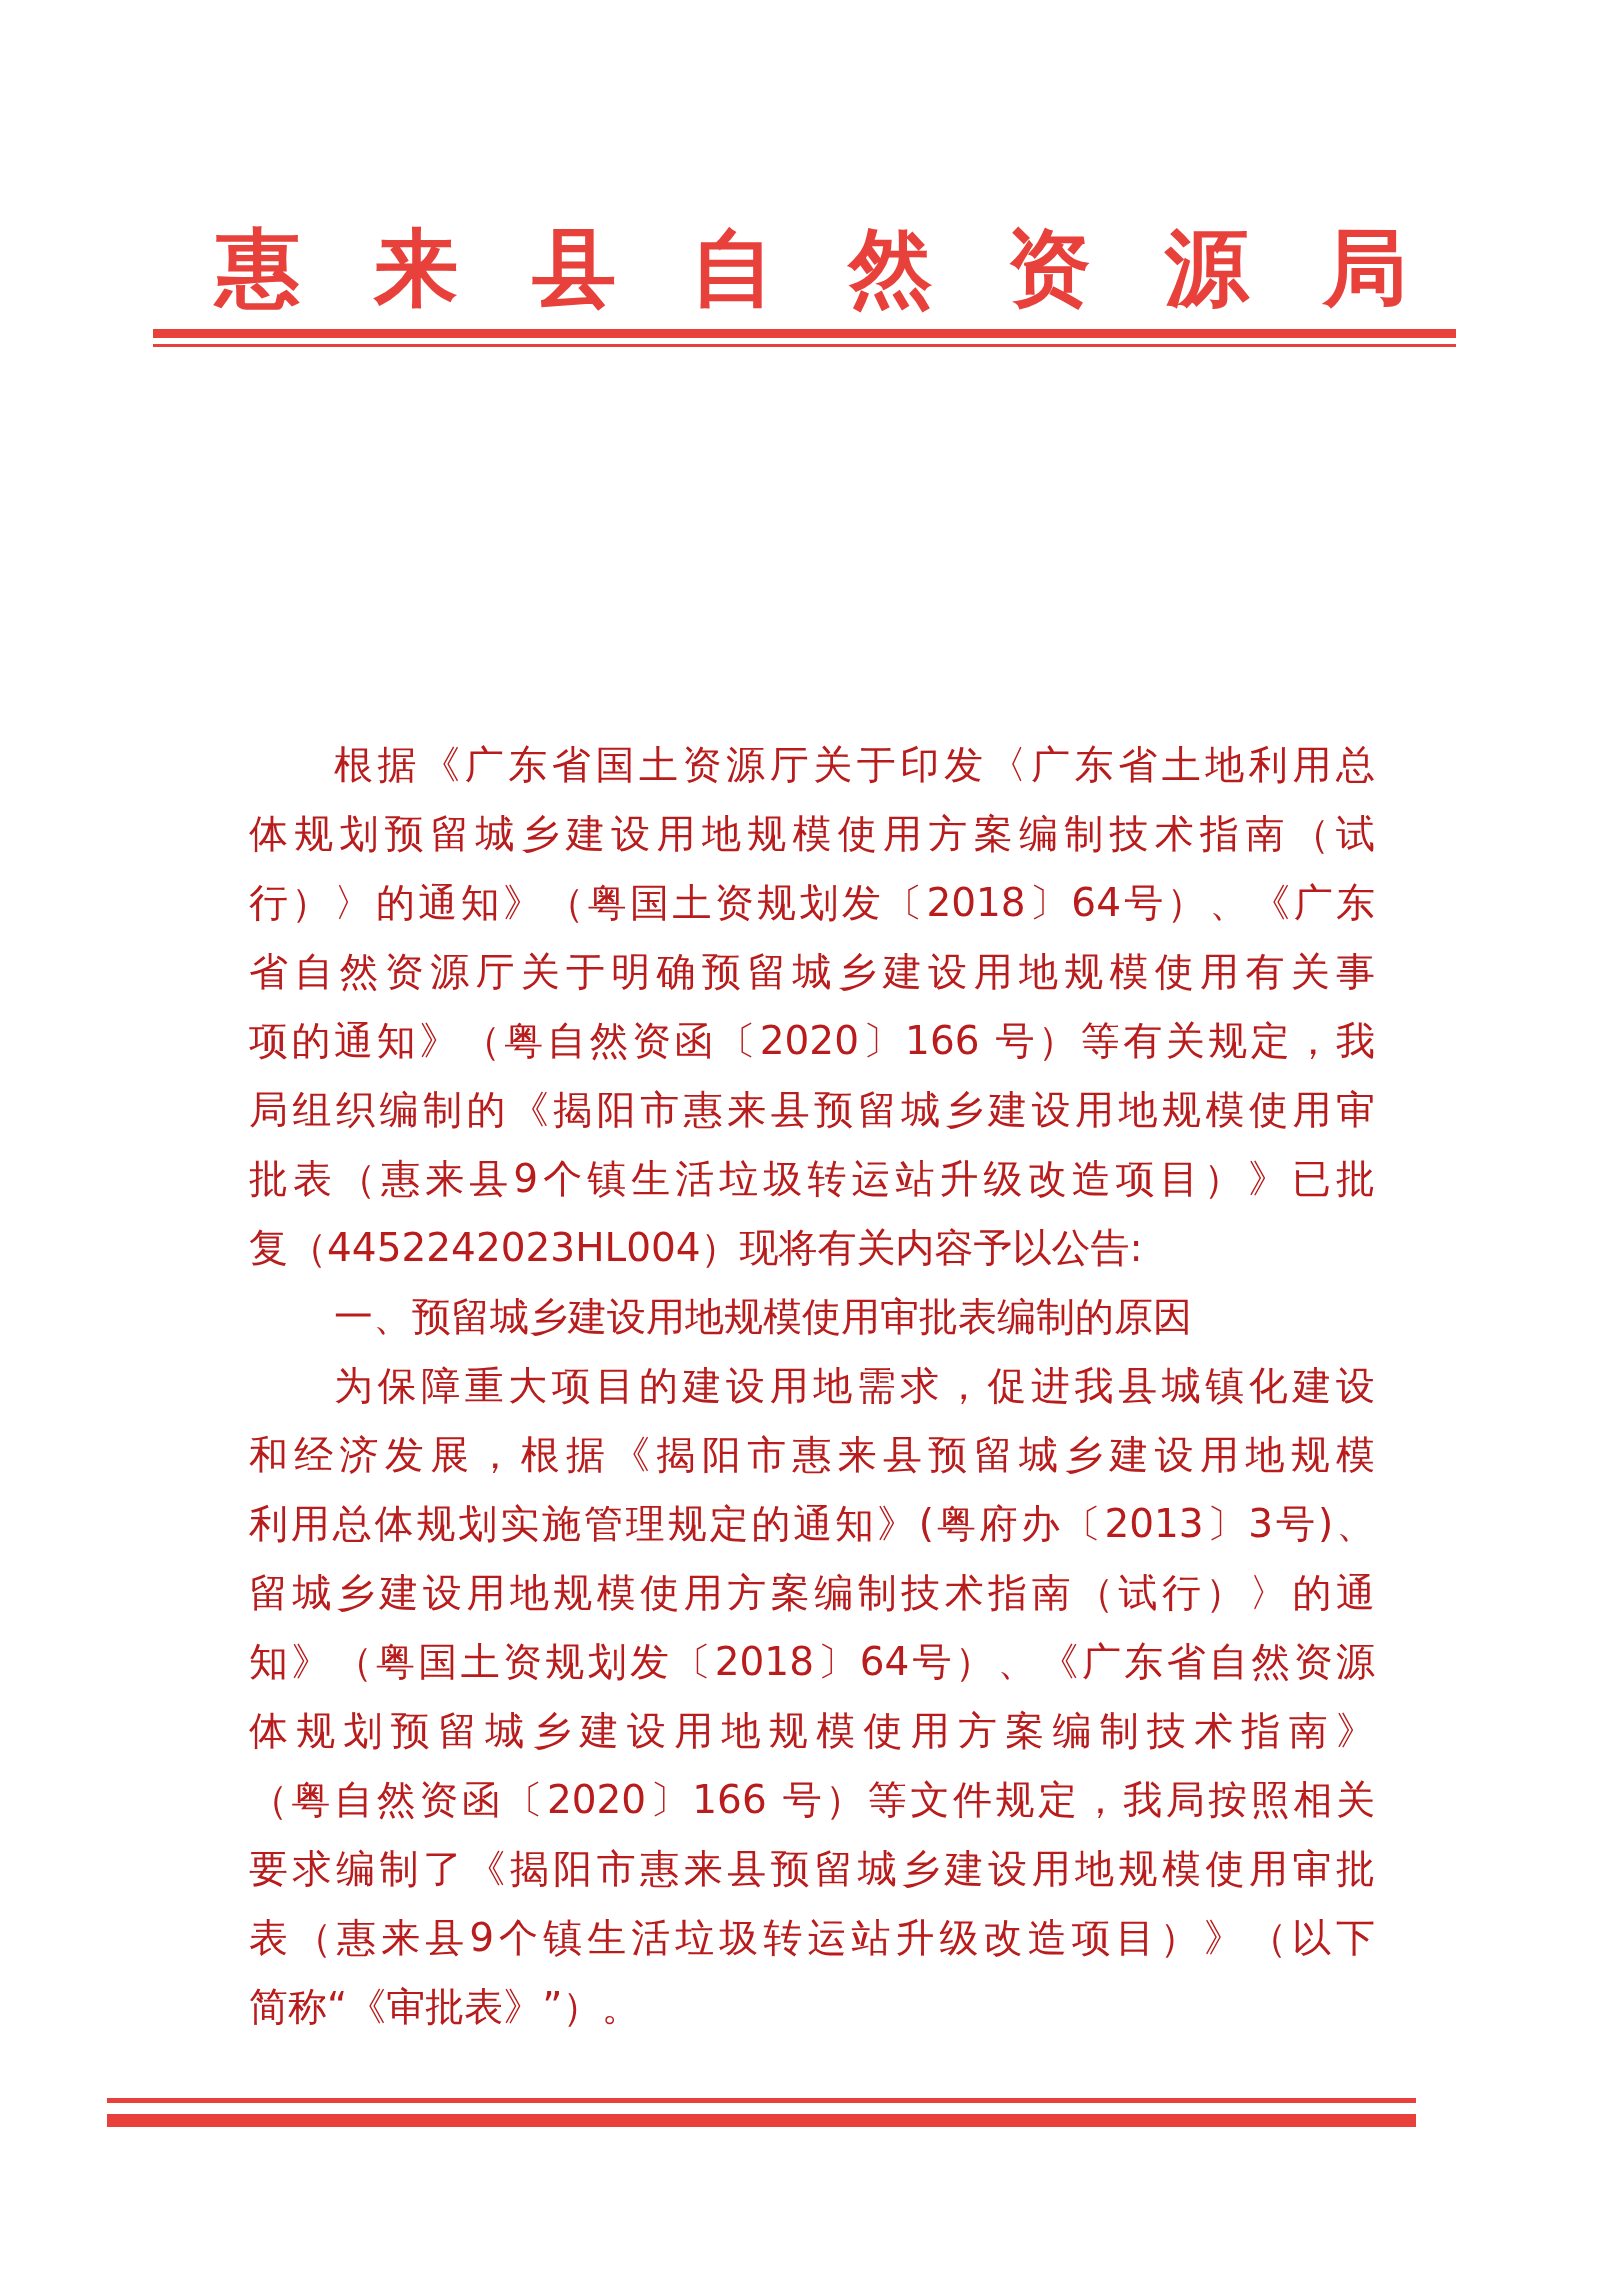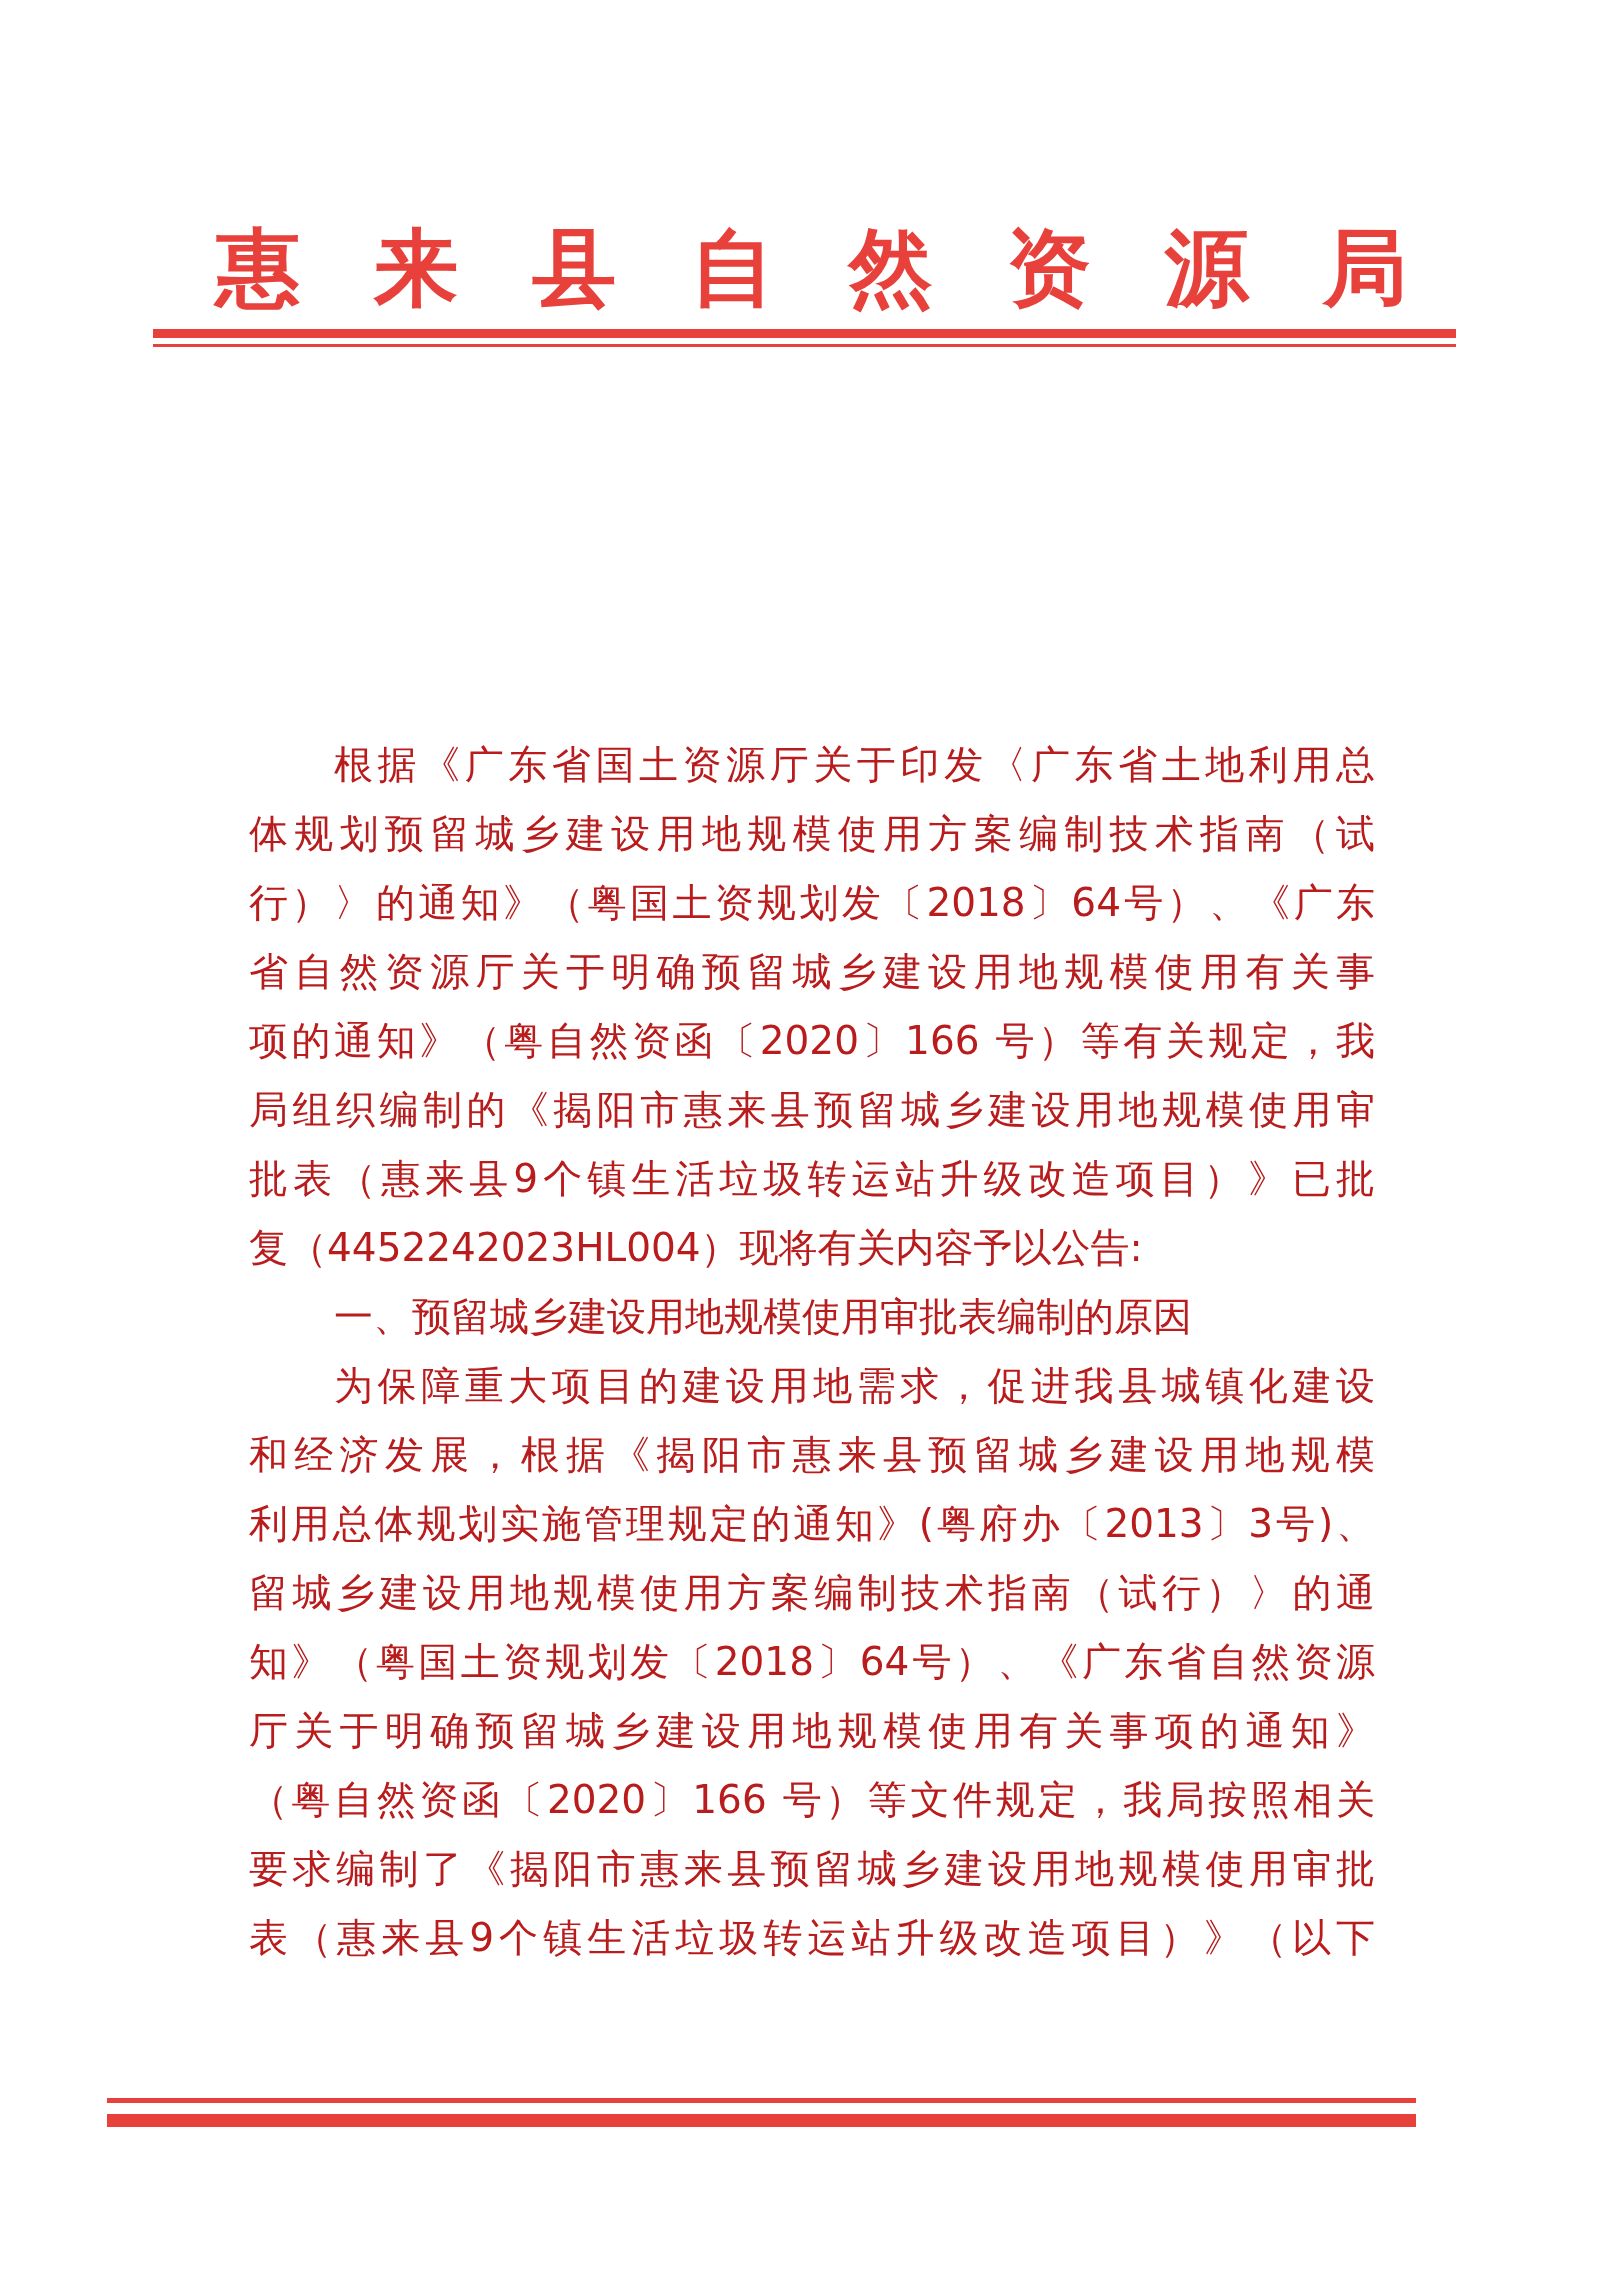--- a/index.html
+++ b/index.html
@@ -139,24 +139,25 @@
     </div>
 
     <span class="bline indent last">一、预留城乡建设用地规模使用审批表编制的原因</span>
 
     <div>
       <span class="bline indent">为保障重大项目的建设用地需求，促进我县城镇化建设</span>
       <span class="bline">和经济发展，根据《揭阳市惠来县预留城乡建设用地规模</span>
       <span class="bline">利用总体规划实施管理规定的通知》(粤府办〔2013〕3号)、</span>
       <span class="bline">留城乡建设用地规模使用方案编制技术指南（试行）〉的通</span>
       <span class="bline">知》（粤国土资规划发〔2018〕64号）、《广东省自然资源</span>
-      <span class="bline">厅关于明确预留城乡建设用地规模使用有关事项的通知》</span>
+      <span class="bline">体规划预留城乡建设用地规模使用方案编制技术指南》</span>
       <span class="bline">（粤自然资函〔2020〕166 号）等文件规定，我局按照相关</span>
       <span class="bline">要求编制了《揭阳市惠来县预留城乡建设用地规模使用审批</span>
       <span class="bline">表（惠来县9个镇生活垃圾转运站升级改造项目）》（以下</span>
+      <span class="bline last">简称“《审批表》”）。</span>
     </div>
   </div>
 
   <div class="footer-rules">
     <div class="thin"></div>
     <div class="thick"></div>
   </div>
 
 </div>
 

